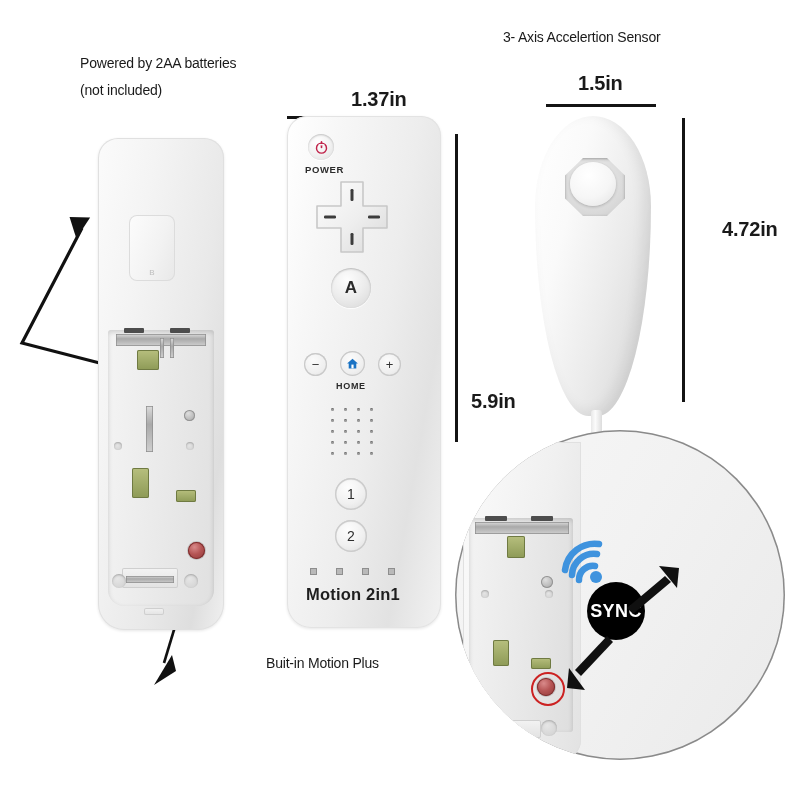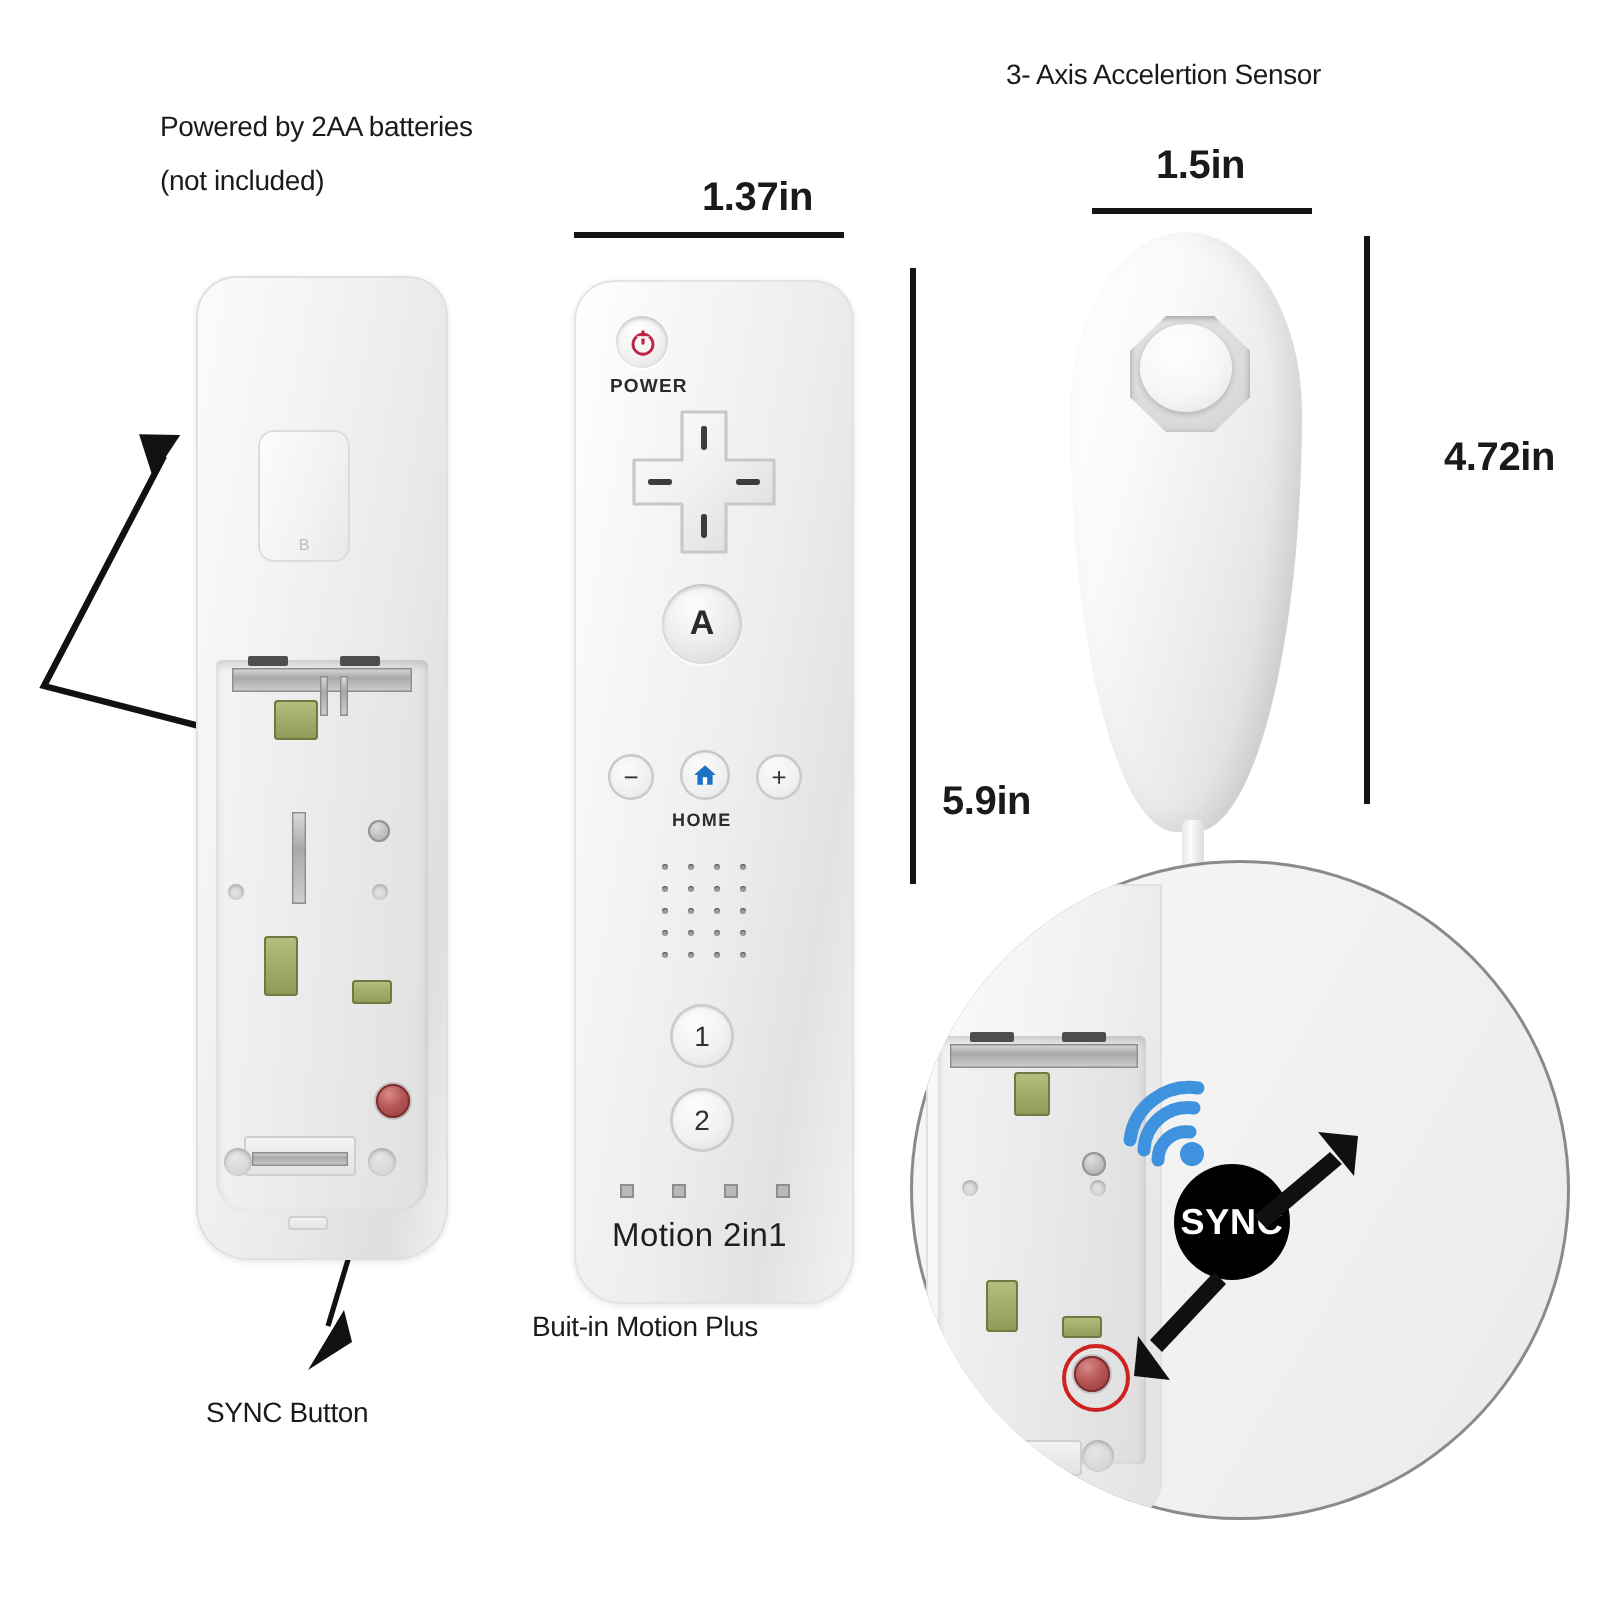--- a/index.html
+++ b/index.html
@@ -140,21 +140,21 @@
   .leds i {
     display: block;
     width: 7px;
     height: 7px;
     background: #b9b9b9;
     box-shadow: inset 0 0 0 1px #8e8e8e;
   }
   .motion-txt {
     position: absolute;
     font-size: 16.5px;
-    font-weight: 400;
+    font-weight: 700;
     color: #1e1e1e;
     letter-spacing: 0.2px;
   }
 
   
   .b-trigger {
     position: absolute;
     border-radius: 8px;
     background: linear-gradient(110deg,#fcfcfc,#f2f2f2 60%,#e8e8e8);
     box-shadow: inset 0 0 0 1px #dcdcdc;
@@ -273,21 +273,20 @@
 </head>
 <body>
 
 <div id="page">
 
   <div class="txt callout" style="left:80px; top:55px;">Powered by 2AA batteries</div>
   <div class="txt callout" style="left:80px; top:82px;text-align:center;">(not included)</div>
 
   <div class="txt callout" style="left:503px; top:29px;">3- Axis Accelertion Sensor</div>
 
-  <div class="txt callout" style="left:103px; top:698px;">SYNC Button</div>
 
   <div class="txt callout" style="left:266px; top:655px;">Buit-in Motion Plus</div>
 
   <div class="txt dim" style="left:331px; top:88px;margin-left:20px;">1.37in</div>
   <div class="dimline-h" style="left:287px; top:116px; width:135px;"></div>
 
   <div class="txt dim" style="left:471px; top:390px;">5.9in</div>
   <div class="dimline-v" style="left:455px; top:134px; height:308px;"></div>
 
   <div class="txt dim" style="left:578px; top:72px;">1.5in</div>
@@ -333,21 +332,21 @@
     <div class="sync-red" style="left:90px; top:404px; width:17px; height:17px;"></div>
     <div class="redring" style="left:86px; top:400px; width:21px; height:21px; border-width:1.6px; opacity:0;"></div>
 
     <div class="port" style="left:24px; top:430px; width:56px; height:20px;"></div>
     <div class="contact-strip" style="left:28px; top:438px; width:48px; height:7px;"></div>
     <div class="hole" style="left:14px; top:436px; width:14px; height:14px;"></div>
     <div class="hole" style="left:86px; top:436px; width:14px; height:14px;"></div>
     <div class="port" style="left:46px; top:470px; width:20px; height:7px;"></div>
   </div>
 
-  <div class="remote remote-front" style="left:287px; top:140px; width:140px; height:512px; border-radius:20px 20px 24px 24px;">
+  <div class="remote remote-front" style="left:287px; top:116px; width:154px; height:512px; border-radius:20px 20px 24px 24px;">
 
     <div class="power-recess" style="left:21px; top:18px; width:26px; height:26px;">
       <svg width="15" height="15" viewBox="0 0 24 24">
         <circle cx="12" cy="13" r="8" fill="none" stroke="#c0234a" stroke-width="2.3"></circle>
         <line x1="12" y1="3" x2="12" y2="12" stroke="#c0234a" stroke-width="2.6" stroke-linecap="round"></line>
         <line x1="12" y1="3" x2="12" y2="12" stroke="#f2f2f2" stroke-width="5" stroke-linecap="butt" opacity="0"></line>
         <path d="M6.5 6.5 A8 8 0 0 0 17.5 6.5" fill="#f4f4f4" stroke="none"></path>
       </svg>
     </div>
     <div class="power-label" style="left:18px; top:48px;">POWER</div>

